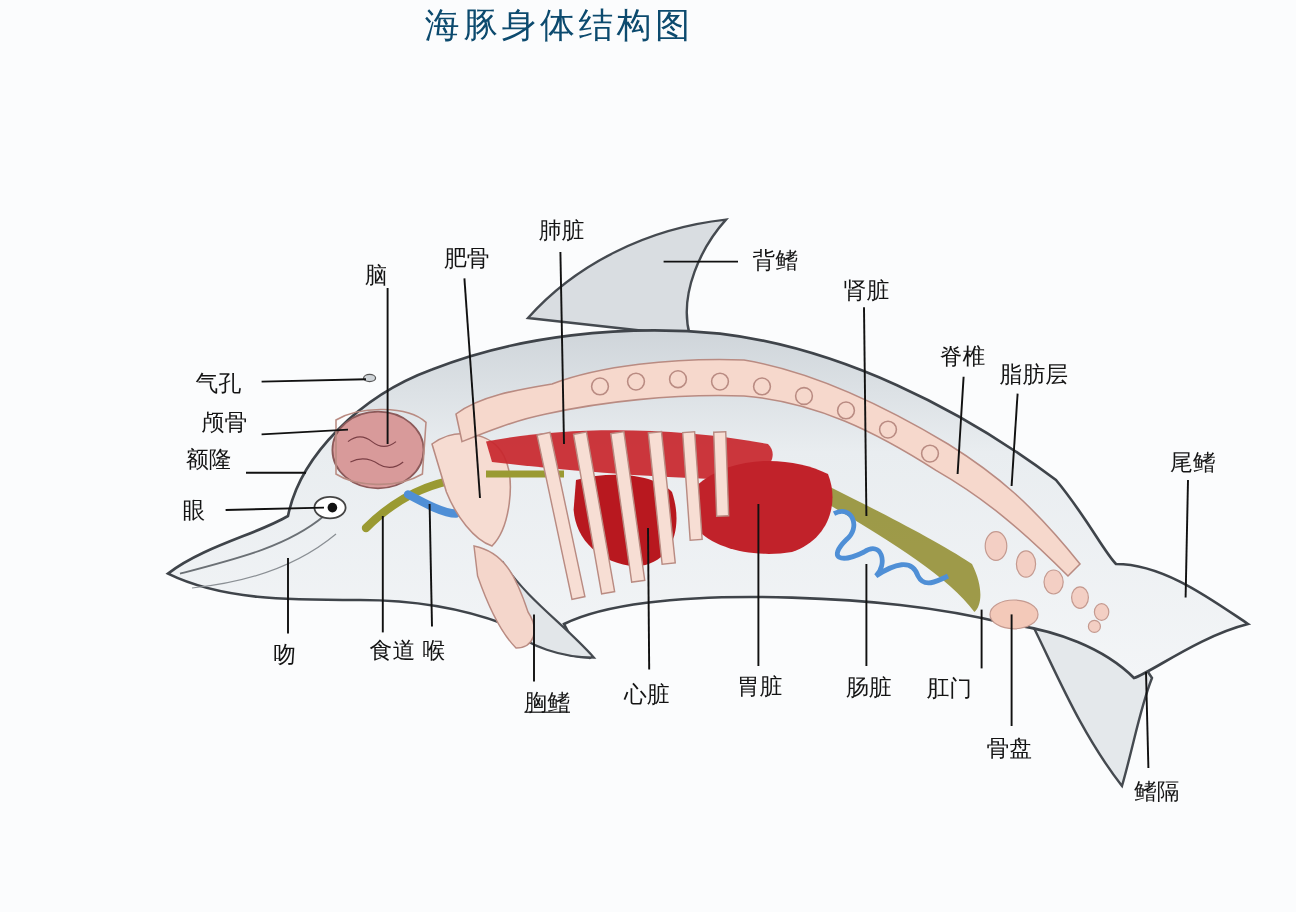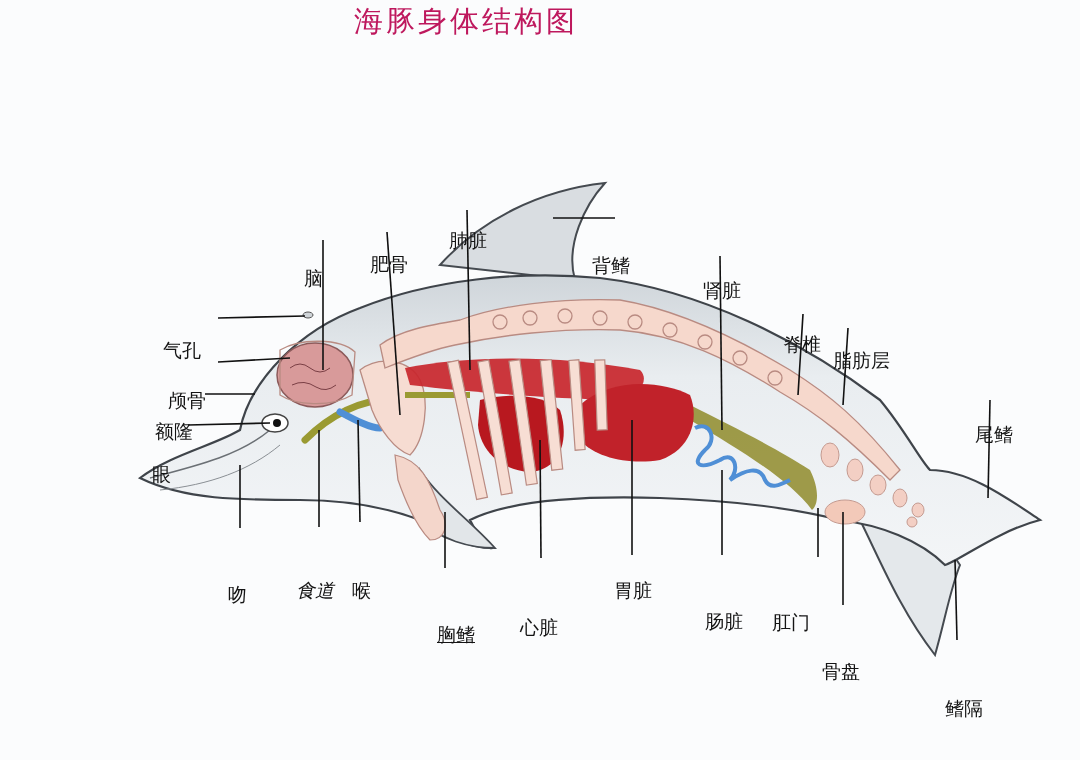--- a/index.html
+++ b/index.html
@@ -1,20 +1,20 @@
 <!DOCTYPE html>
 <html><head>
 <meta charset="utf-8">
 <style>
   html,body{margin:0;padding:0;}
   body{width:1080px;height:760px;background:#fbfcfd;overflow:hidden;position:relative;
        font-family:"DejaVu Sans",sans-serif;color:#111;}
-  .title{position:absolute;left:354px;top:2px;font-size:29px;letter-spacing:3px;color:#be185d;}
+  .title{position:absolute;left:354px;top:2px;font-size:29px;letter-spacing:3px;color:#0c4a6e;}
   svg.art{position:absolute;left:0;top:0;}
-  .lbl{position:absolute;font-size:19px;line-height:20px;color:#141414;white-space:nowrap;margin-top:48px;}
+  .lbl{position:absolute;font-size:19px;line-height:20px;color:#141414;white-space:nowrap;}
 </style>
 </head>
 <body>
 
 <div class="title">海豚身体结构图</div>
 
 <svg class="art" width="1080" height="760" viewBox="0 0 1080 760">
   <defs>
     <linearGradient id="bodyGrad" x1="0" y1="0" x2="0" y2="1">
       <stop offset="0" stop-color="#cfd5da"></stop>
@@ -116,34 +116,34 @@
     <line x1="445" y1="512" x2="445" y2="568"></line>
     <line x1="540" y1="440" x2="541" y2="558"></line>
     <line x1="632" y1="420" x2="632" y2="555"></line>
     <line x1="722" y1="470" x2="722" y2="555"></line>
     <line x1="818" y1="508" x2="818" y2="557"></line>
     <line x1="843" y1="512" x2="843" y2="605"></line>
     <line x1="955" y1="560" x2="957" y2="640"></line>
   </g>
 </svg>
 
-<div class="lbl" style="left:163px;top:292px;">气孔</div>
+<div class="lbl" style="left:163px;top:310px;">气孔</div>
 <div class="lbl" style="left:168px;top:342px;">颅骨</div>
 <div class="lbl" style="left:155px;top:373px;">额隆</div>
 <div class="lbl" style="left:152px;top:416px;">眼</div>
 <div class="lbl" style="left:304px;top:220px;">脑</div>
 <div class="lbl" style="left:370px;top:206px;">肥骨</div>
 <div class="lbl" style="left:449px;top:182px;">肺脏</div>
-<div class="lbl" style="left:592px;top:207px;">背鳍</div>
+<div class="lbl" style="left:627px;top:207px;">背鳍</div>
 <div class="lbl" style="left:703px;top:232px;">肾脏</div>
 <div class="lbl" style="left:783px;top:288px;font-family:Liberation Mono, monospace;">脊椎</div>
 <div class="lbl" style="left:833px;top:302px;">脂肪层</div>
 <div class="lbl" style="left:975px;top:376px;">尾鳍</div>
 <div class="lbl" style="left:228px;top:536px;">吻</div>
-<div class="lbl" style="left:296px;top:532px;font-style:italic;">食道</div>
+<div class="lbl" style="left:308px;top:532px;">食道</div>
 <div class="lbl" style="left:352px;top:532px;">喉</div>
 <div class="lbl" style="left:437px;top:576px;text-decoration:underline;">胸鳍</div>
 <div class="lbl" style="left:520px;top:570px;font-family:Liberation Serif, serif;">心脏</div>
-<div class="lbl" style="left:614px;top:532px;">胃脏</div>
+<div class="lbl" style="left:614px;top:562px;">胃脏</div>
 <div class="lbl" style="left:705px;top:563px;">肠脏</div>
 <div class="lbl" style="left:772px;top:564px;">肛门</div>
 <div class="lbl" style="left:822px;top:615px;font-family:Liberation Mono, monospace;">骨盘</div>
 <div class="lbl" style="left:945px;top:650px;">鳍隔</div>
 
 </body></html>

